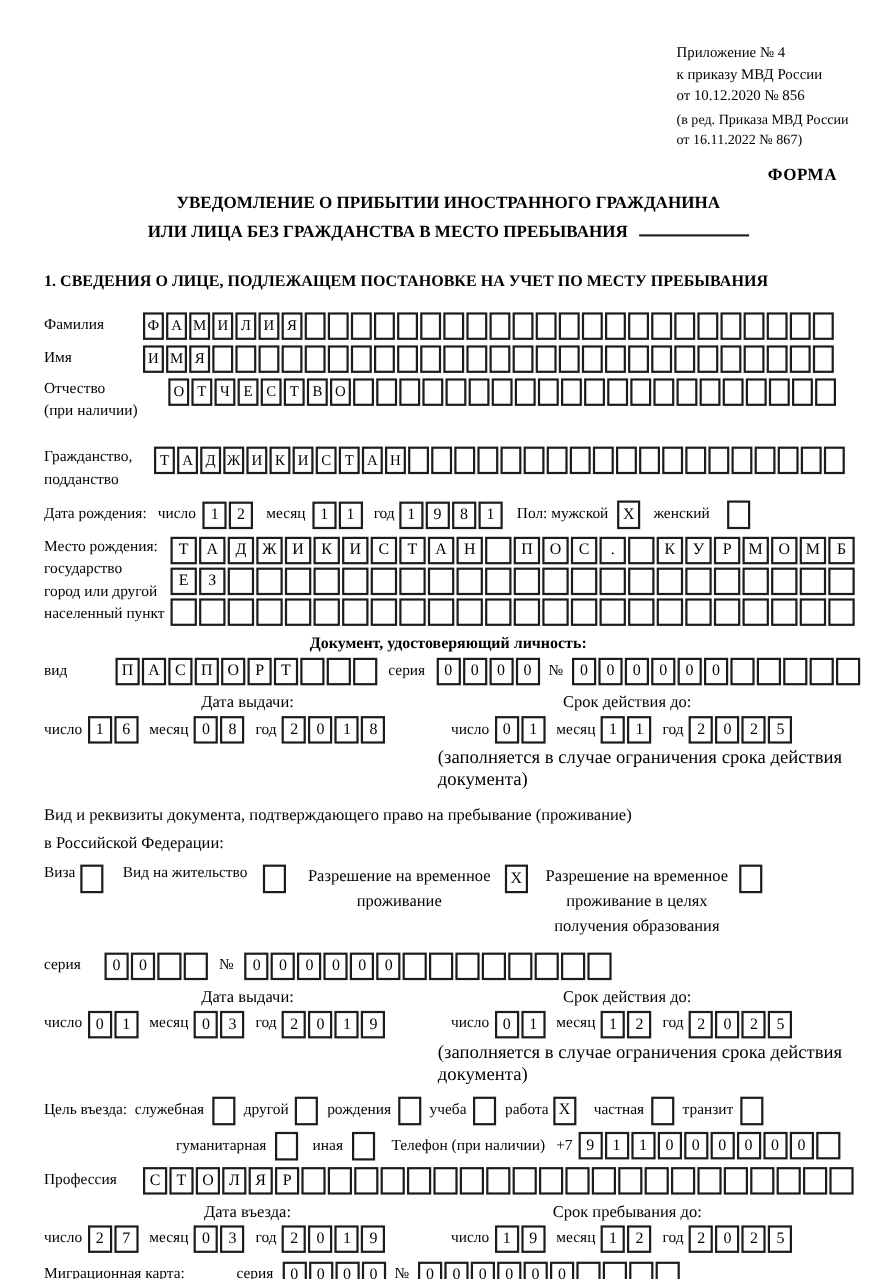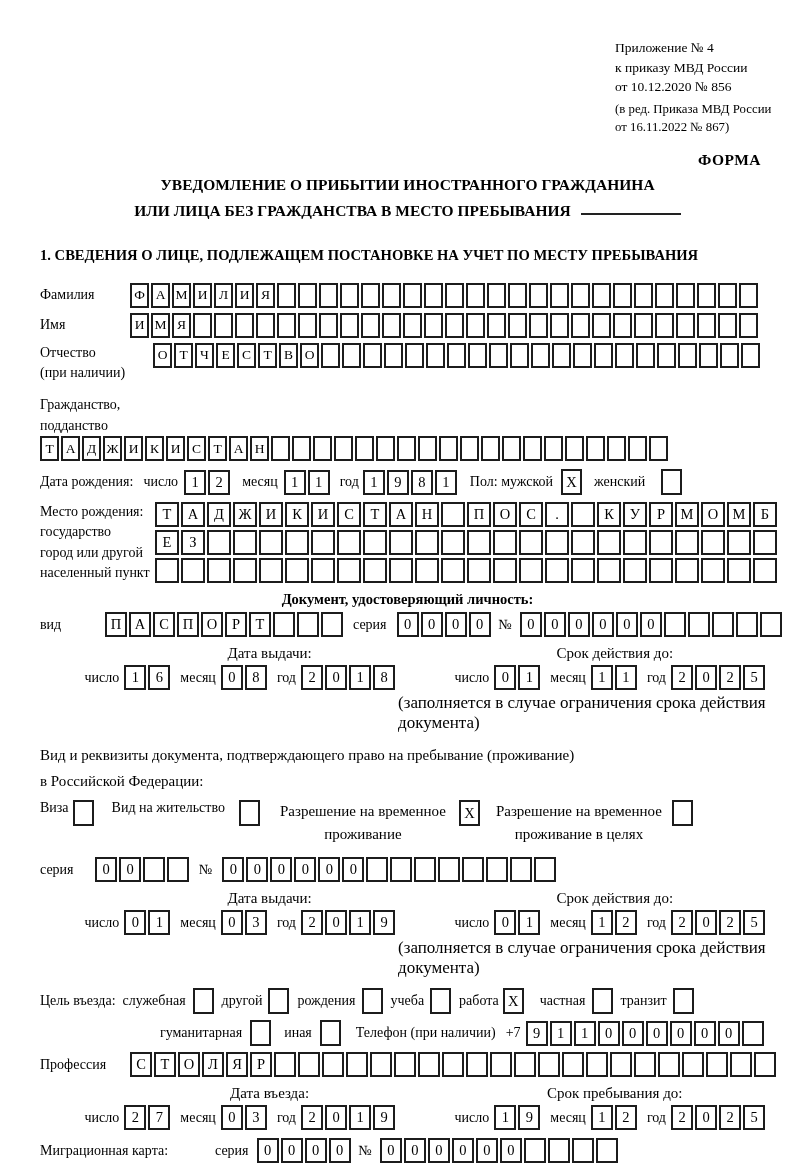--- a/index.html
+++ b/index.html
@@ -27,21 +27,21 @@
   .cellcol{display:flex;flex-direction:column;gap:3px;}
   .cell{box-sizing:border-box;flex:none;width:19px;height:25px;border:2px solid #1c1c1c;
         display:flex;align-items:center;justify-content:center;font-size:13.5px;background:#fff;}
   .cells.md .cell{width:22px;font-size:14.5px;}
   .cells.lg .cell{width:24px;font-size:14.5px;}
   .cells.rep .cell{width:21px;font-size:14px;}
   .cbox{box-sizing:border-box;flex:none;width:21px;height:26px;border:2px solid #1c1c1c;
         display:inline-flex;align-items:center;justify-content:center;font-size:14.5px;background:#fff;}
   .center-b{font-weight:bold;text-align:center;font-size:14.5px;margin-top:8px;}
   
-  .dates{display:flex;margin-top:8px;align-items:flex-end;justify-content:flex-end;}
+  .dates{display:flex;margin-top:8px;align-items:flex-end;}
   .dcol{display:flex;flex-direction:column;flex:none;}
   .dcol.left{width:370px;}
   .dhead{text-align:center;font-size:15px;margin-bottom:3px;}
   .drow{display:flex;align-items:center;}
   .drow .lbl{margin-right:5px;}
   .drow .cells{margin-right:10px;}
   .note{margin-left:358px;font-size:17px;margin-top:3px;}
   .multi{display:flex;flex-direction:column;text-align:center;line-height:1.5;flex:none;}
 </style>
 </head>
@@ -170,21 +170,21 @@
         <span class="cell"></span>
         <span class="cell"></span>
         <span class="cell"></span>
         <span class="cell"></span>
         <span class="cell"></span>
         <span class="cell"></span>
         <span class="cell"></span>
       </div>
   </div>
 
-  <div class="row top" style="margin-top:12px;flex-direction:column;">
+  <div class="row top" style="margin-top:22px;">
     <span class="lbl lbl2" style="width:100px;">
       <span>Гражданство,</span><br>
       <span>подданство</span>
     </span>
     <div class="cells">
         <span class="cell">Т</span>
         <span class="cell">А</span>
         <span class="cell">Д</span>
         <span class="cell">Ж</span>
         <span class="cell">И</span>
@@ -428,20 +428,21 @@
     <span class="lbl" style="margin-left:18px;text-align:right;">Вид на жительство</span>
     <span class="cbox" style="margin-left:14px;"></span>
     <div class="multi" style="margin-left:20px;">
       <span>Разрешение на временное</span>
       <span>проживание</span>
     </div>
     <span class="cbox" style="margin-left:13px;">X</span>
     <div class="multi" style="margin-left:16px;">
       <span>Разрешение на временное</span>
       <span>проживание в целях</span>
+      <span>получения образования</span>
     </div>
     <span class="cbox" style="margin-left:10px;"></span>
   </div>
 
   <div class="row" style="margin-top:12px;">
     <span class="lbl" style="width:55px;">серия</span>
     <div class="cells md">
         <span class="cell">0</span>
         <span class="cell">0</span>
         <span class="cell"></span>

